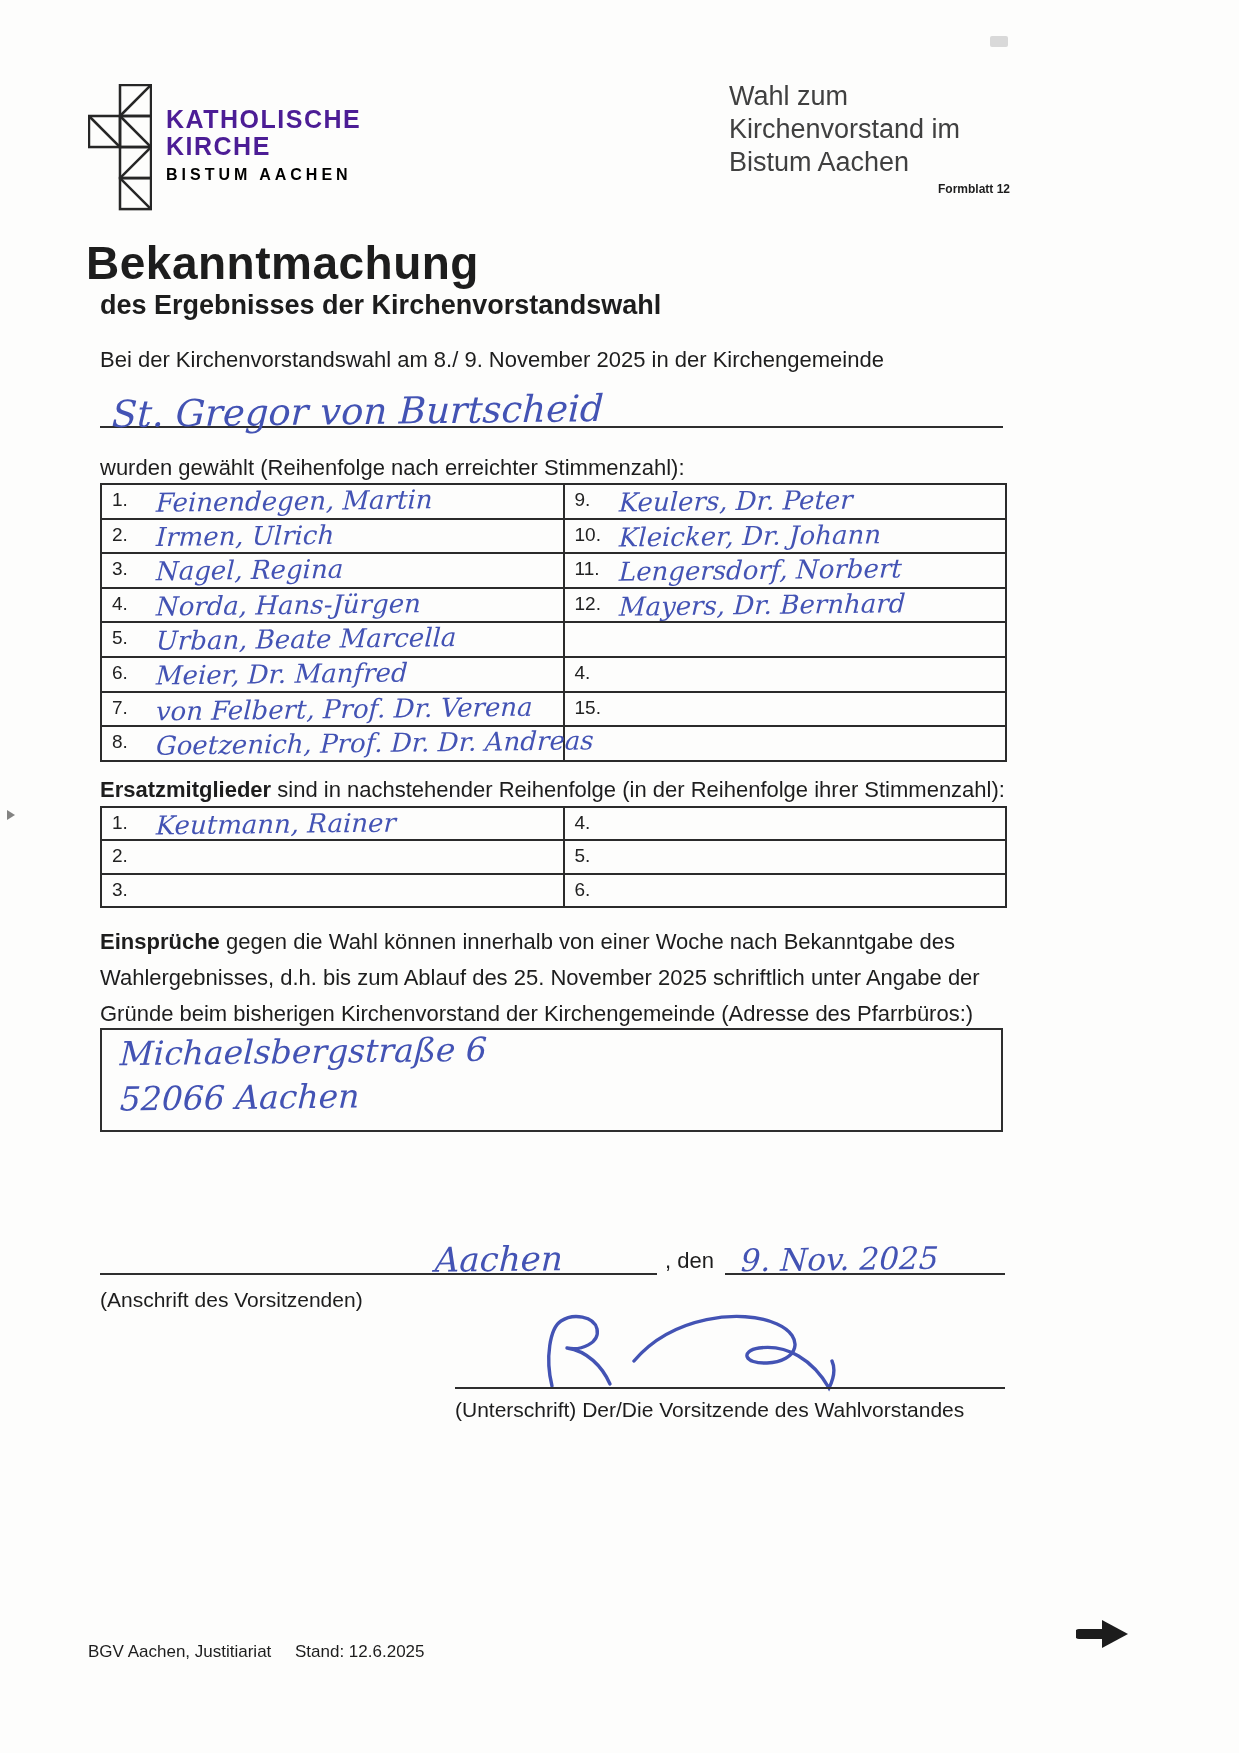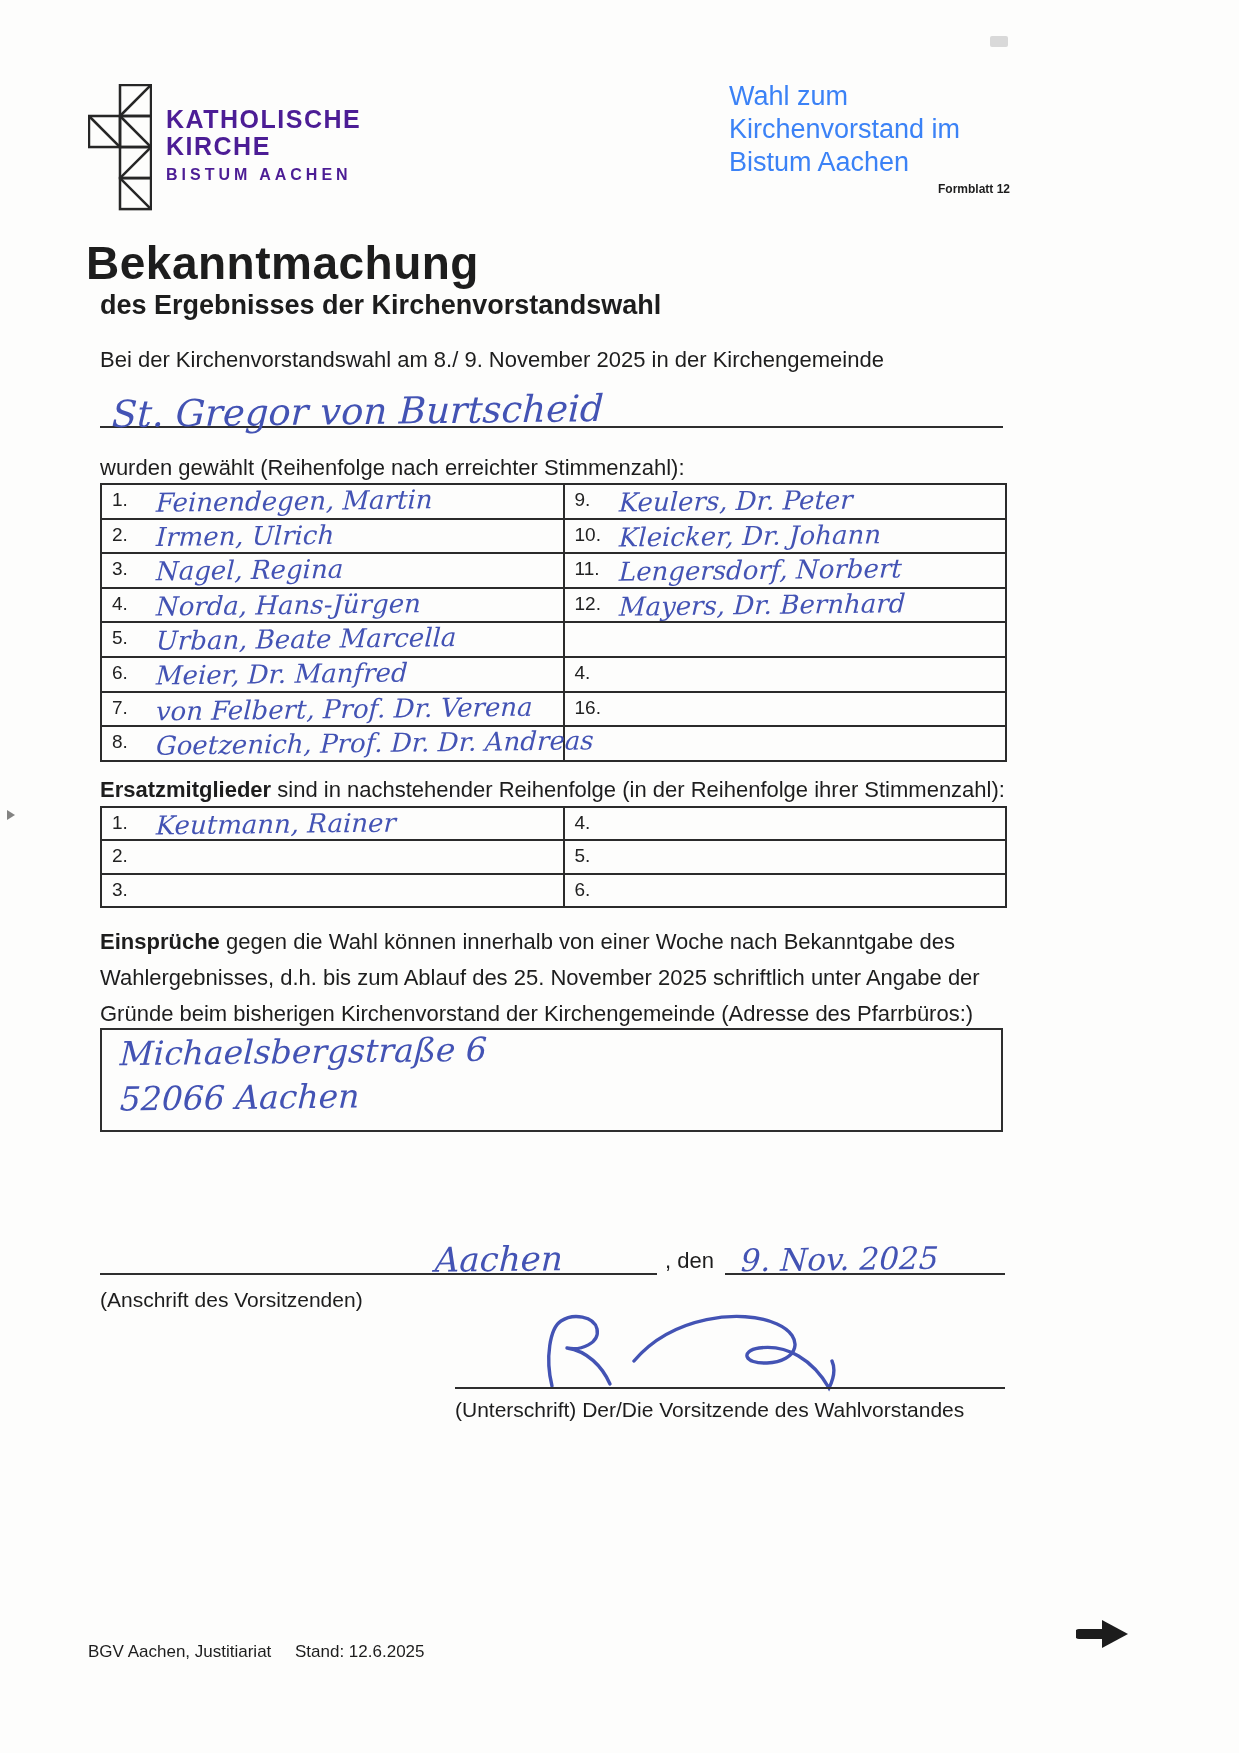--- a/index.html
+++ b/index.html
@@ -4,22 +4,22 @@
 <style>
   html,body{margin:0;padding:0;background:#e9e9e9;}
   .page{position:relative;width:1239px;height:1753px;background:#fdfdfc;
         font-family:"Liberation Sans",sans-serif;color:#1d1d1d;overflow:hidden;margin:0 auto;}
   .abs{position:absolute;}
 
   
   .logo-wrap{left:88px;top:84px;display:flex;align-items:flex-start;}
   .logo-text{margin-left:14px;margin-top:22px;}
   .logo-l1,.logo-l2{font-size:25px;font-weight:bold;letter-spacing:1.5px;line-height:27px;color:#4c1d95;}
-  .logo-l3{font-size:16px;font-weight:bold;letter-spacing:4px;margin-top:6px;color:#4c1d95;}
-  .hdr-right{left:729px;top:80px;width:292px;font-size:27px;line-height:33px;color:#3b82f6;}
+  .logo-l3{font-size:16px;font-weight:bold;letter-spacing:4px;margin-top:6px;color:#000000;}
+  .hdr-right{left:729px;top:80px;width:292px;font-size:27px;line-height:33px;color:#404040;}
   .formblatt{left:100px;top:182px;width:910px;text-align:right;font-size:12px;font-weight:bold;}
 
   
   .main-title{left:86px;top:236px;font-size:46px;font-weight:bold;letter-spacing:.5px;}
   .sub-title{left:100px;top:290px;font-size:27px;font-weight:bold;}
 
   .bodytext{font-size:22px;color:#1d1d1d;}
   .intro{left:100px;top:347px;width:905px;}
 
   
@@ -176,21 +176,21 @@
           <span class="num">4.</span>
           <span class="hw"></span>
         </div>
     </div>
     <div class="trow">
       <div class="cell l">
           <span class="num">7.</span>
           <span class="hw">von Felbert, Prof. Dr. Verena</span>
         </div>
       <div class="cell r">
-          <span class="num">16.</span>
+          <span class="num">15.</span>
           <span class="hw"></span>
         </div>
     </div>
     <div class="trow">
       <div class="cell l">
           <span class="num">8.</span>
           <span class="hw">Goetzenich, Prof. Dr. Dr. Andreas</span>
         </div>
     </div>
   </div>

